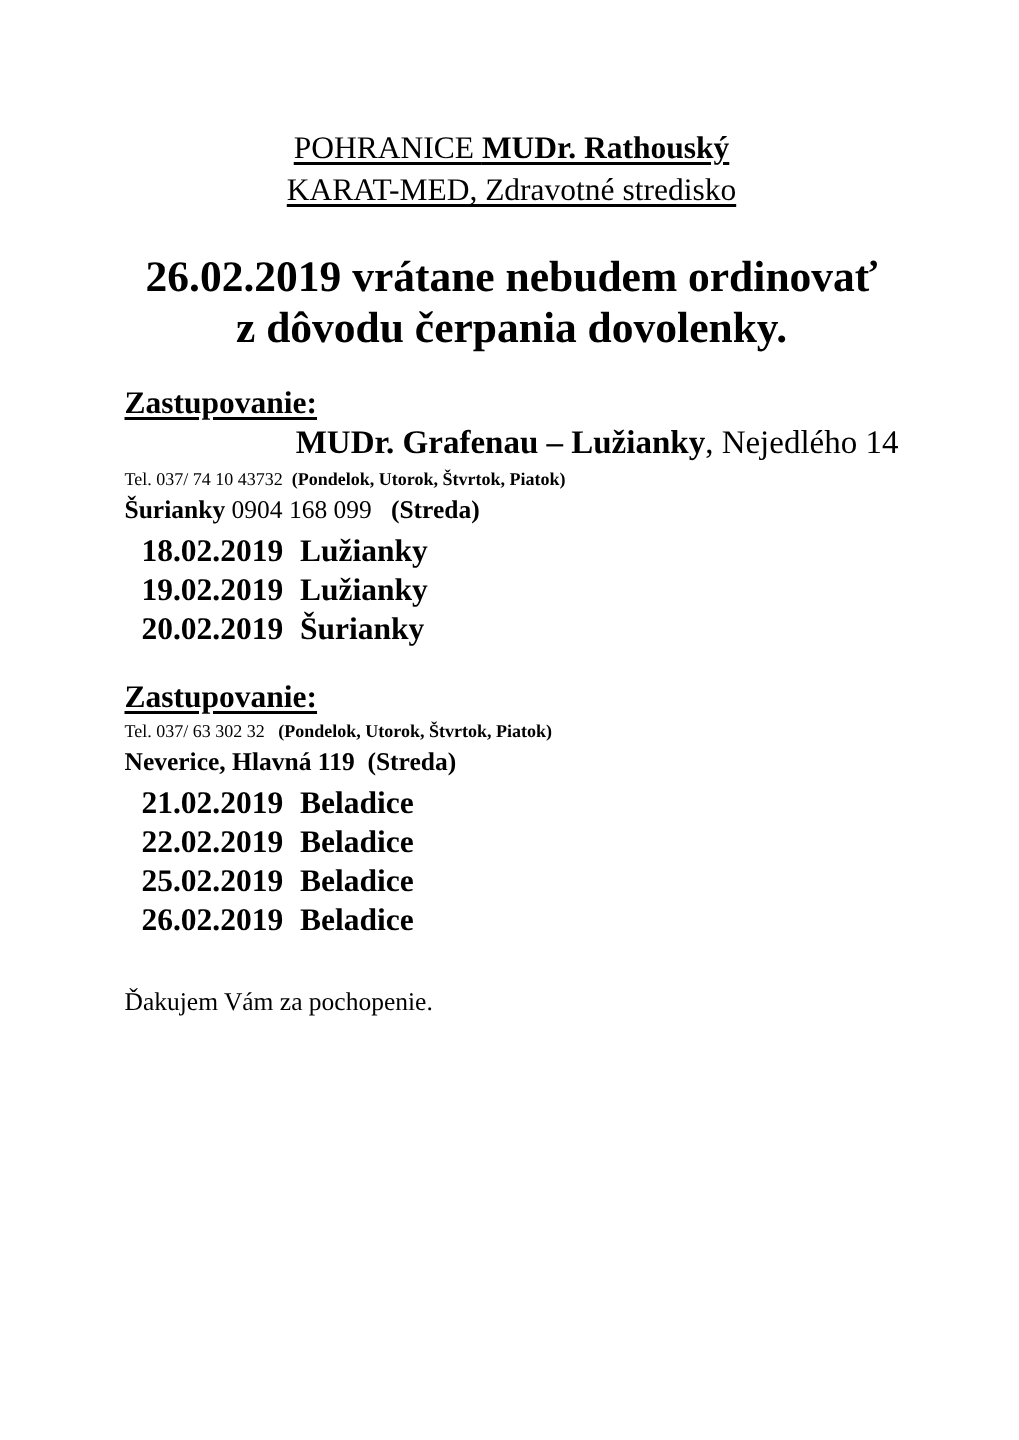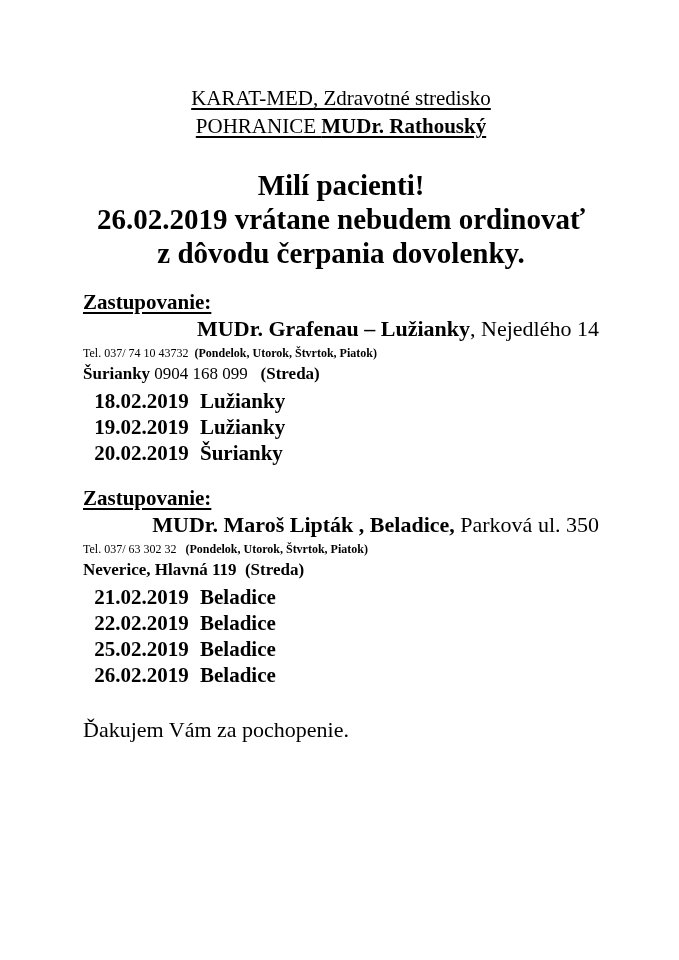--- a/index.html
+++ b/index.html
@@ -37,34 +37,33 @@
     text-decoration:underline; text-underline-offset:3px;
   }
   .doctor-line { font-size:22px; line-height:28px; white-space:pre-wrap;text-align:right; }
   .tel-line    { font-size:12px; line-height:20px; white-space:pre-wrap; }
   .extra-line  { font-size:17px; line-height:21px; white-space:pre-wrap; }
   .schedule { margin-top:4px; }
   .schedule-row { display:flex; font-weight:bold; font-size:21px; line-height:26px; }
   .schedule-date { width:117px; flex:0 0 117px;text-align:center; }
 
   
-  .closing { margin-top:28px; font-size:22px; line-height:28px; }
+  .closing { margin-top:28px; font-size:17px; line-height:28px; }
 </style>
 </head>
 <body>
 
 <div class="page">
 
   <div class="clinic-header">
+    <div class="u"><span>POHRANICE </span><span class="b">MUDr. Rathouský</span></div>
     <div class="u"><span>KARAT-MED, Zdravotné stredisko</span></div>
-    <div class="u"><span>POHRANICE </span><span class="b">MUDr. Rathouský</span></div>
   </div>
 
   <div class="announcement">
-    <div>Milí pacienti!</div>
     <div>26.02.2019 vrátane nebudem ordinovať</div>
     <div>z dôvodu čerpania dovolenky.</div>
   </div>
 
   <div class="section">
     <div class="section-heading">Zastupovanie:</div>
     <div class="doctor-line"><span class="b">MUDr. Grafenau – Lužianky</span><span>, Nejedlého 14</span></div>
     <div class="tel-line"><span>Tel. 037/ 74 10 43732</span><span class="b">  (Pondelok, Utorok, Štvrtok, Piatok)</span></div>
     <div class="extra-line"><span class="b">Šurianky</span><span> 0904 168 099</span><span class="b">   (Streda)</span></div>
     <div class="schedule">
@@ -78,21 +77,20 @@
         </div>
       <div class="schedule-row">
           <span class="schedule-date">20.02.2019</span>
           <span>Šurianky</span>
         </div>
     </div>
   </div>
 
   <div class="section">
     <div class="section-heading">Zastupovanie:</div>
-    <div class="doctor-line"><span class="b">MUDr. Maroš Lipták , Beladice,</span><span> Parková ul. 350</span></div>
     <div class="tel-line"><span>Tel. 037/ 63 302 32</span><span class="b">   (Pondelok, Utorok, Štvrtok, Piatok)</span></div>
     <div class="extra-line"><span class="b">Neverice, Hlavná 119</span><span></span><span class="b">  (Streda)</span></div>
     <div class="schedule">
       <div class="schedule-row">
           <span class="schedule-date">21.02.2019</span>
           <span>Beladice</span>
         </div>
       <div class="schedule-row">
           <span class="schedule-date">22.02.2019</span>
           <span>Beladice</span>

